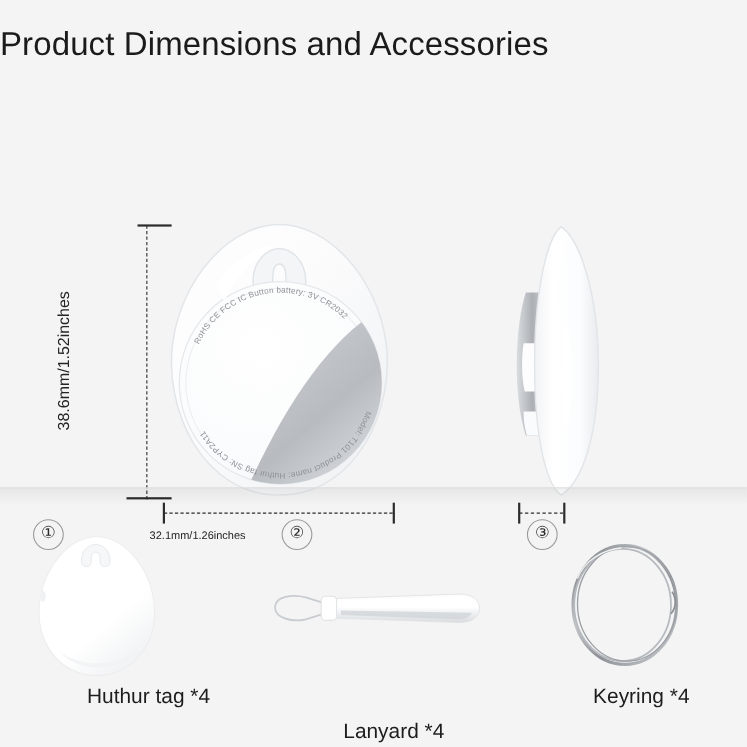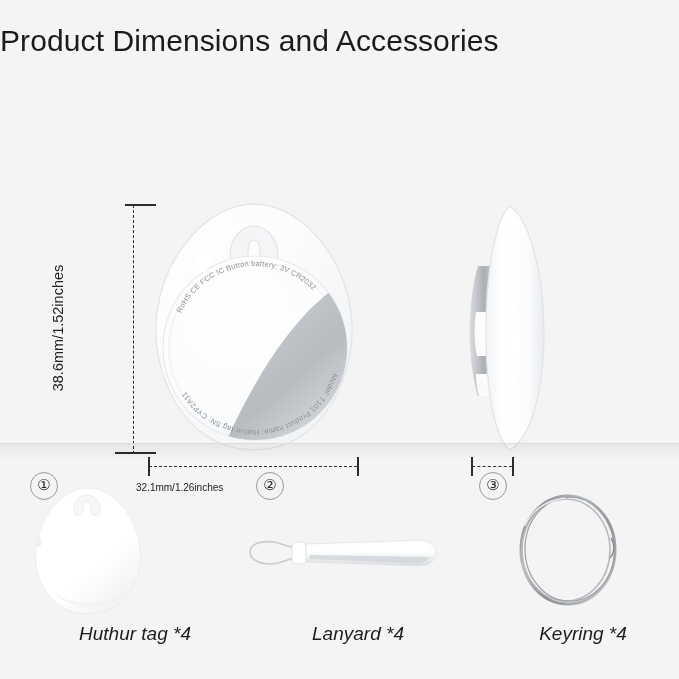--- a/index.html
+++ b/index.html
@@ -108,24 +108,24 @@
     font-family:"Liberation Serif","DejaVu Serif",serif;
     background:transparent;
   }
   .acc-1 .acc-num{left:22px;}
   .acc-2 .acc-num{left:24px;}
   .acc-3 .acc-num{left:24px;}
 
   .acc-art{position:absolute;left:0;top:20px;width:226px;height:140px;}
   .acc-label{
     position:absolute;left:0;top:163px;width:226px;
-    text-align:center;font-size:19px;color:#1d1d1d;white-space:nowrap;font-style:italic;
+    text-align:center;font-size:19px;color:#1d1d1d;white-space:nowrap;
   }
   .acc-1 .acc-label{padding-left:28px;box-sizing:border-box;}
-  .acc-2 .acc-label{padding-left:26px;box-sizing:border-box;}
+  .acc-2 .acc-label{padding-left:26px;box-sizing:border-box;margin-top:32px;}
   .acc-3 .acc-label{padding-left:30px;box-sizing:border-box;}
 </style>
 </head>
 <body>
 
 <div class="page">
 
   <div class="title">Product Dimensions and Accessories</div>
 
   <div class="dim-panel">

